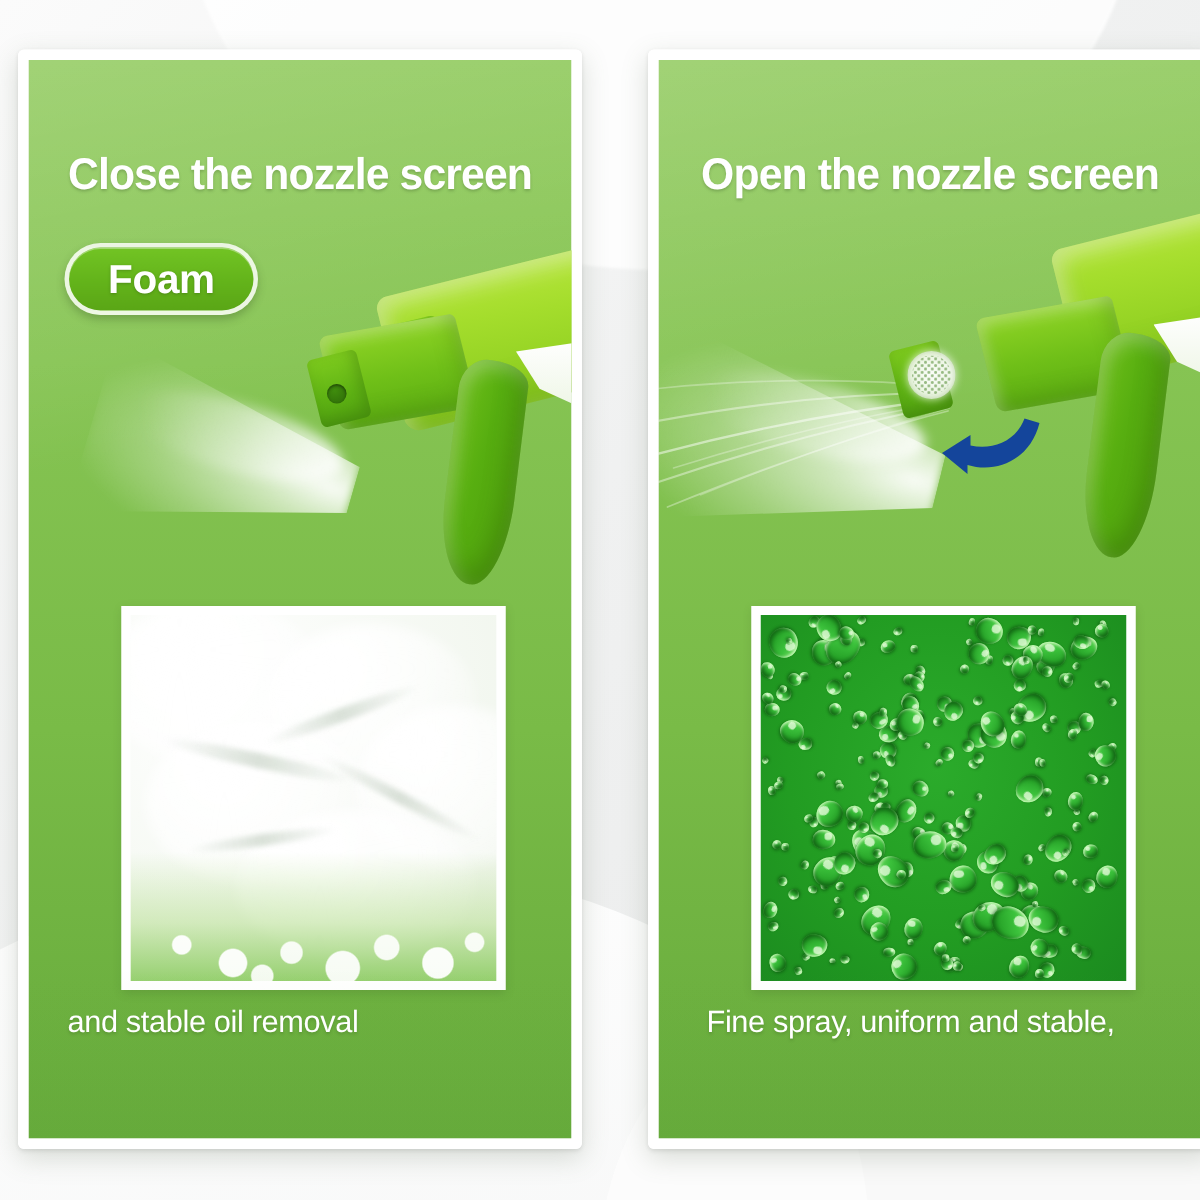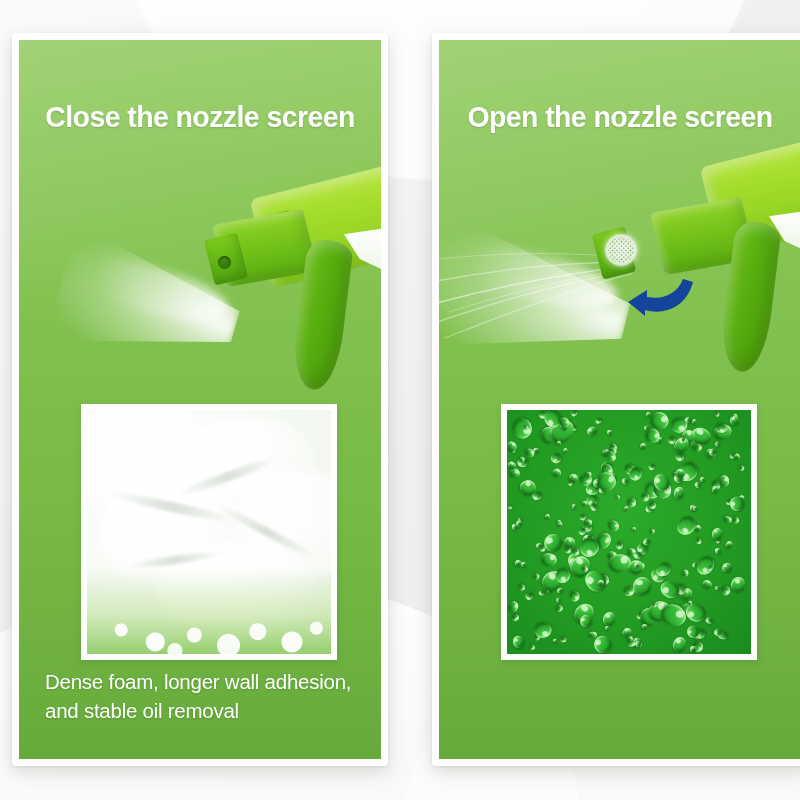--- a/index.html
+++ b/index.html
@@ -318,20 +318,23 @@
 
   <div class="bg-swoosh-a"></div>
   <div class="bg-swoosh-b"></div>
   <div class="bg-swoosh-c"></div>
 
   <div class="panel left">
     <div class="panel-sheen"></div>
 
     <div class="headline">Close the nozzle screen</div>
 
+    <div class="pill">
+      <span>Foam</span>
+    </div>
 
     <div class="sprayer" style="left:0;top:0;width:376px;height:360px;">
 
       <div class="mist-cone" style="left:40px; top:196px; width:180px; height:132px; transform:rotate(16deg);"></div>
       <div class="mist-core" style="left:62px; top:228px; width:150px; height:46px; transform:rotate(16deg);"></div>
 
       <div class="body" style="left:238px; top:128px;"></div>
       <div class="collar" style="left:218px; top:176px;"></div>
       <div class="neck" style="left:200px; top:176px;"></div>
       <div class="nozzle-tip" style="left:190px; top:196px;"></div>
@@ -351,21 +354,20 @@
           <div class="crease" style="left:20px;  top:92px;  width:130px; height:10px; transform:rotate(12deg);"></div>
           <div class="crease" style="left:86px;  top:62px;  width:110px; height:9px;  transform:rotate(-20deg);"></div>
           <div class="crease" style="left:120px; top:118px; width:120px; height:8px;  transform:rotate(28deg);"></div>
           <div class="crease" style="left:38px;  top:146px; width:100px; height:8px;  transform:rotate(-8deg);"></div>
           <div class="bubbles"></div>
         </div>
       </div>
     </div>
 
     <div class="caption">
-      <span class="line">Dense foam, longer wall adhesion,</span>
       <span class="line">and stable oil removal</span>
     </div>
   </div>
 
   <div class="panel right">
     <div class="panel-sheen"></div>
 
     <div class="headline">Open the nozzle screen</div>
 
 
@@ -632,16 +634,17 @@
             <div class="drop" style="width: 17.5px; height: 18.4px; left: 90.6px; top: 62.2px; transform: rotate(104deg);"></div>
             <div class="drop" style="width: 8.3px; height: 7.5px; left: 45.5px; top: 58.7px; transform: rotate(64deg);"></div>
             <div class="drop" style="width: 16px; height: 13.3px; left: 89.1px; top: 123.9px; transform: rotate(122deg);"></div>
             <div class="drop" style="width: 17.5px; height: 19.3px; left: 74.2px; top: 128px; transform: rotate(215deg);"></div>
             <div class="drop" style="width: 5.6px; height: 5.2px; left: 78.5px; top: 62.2px; transform: rotate(102deg);"></div>
           </div>
       </div>
     </div>
 
     <div class="caption">
+      <span class="line">Fine spray, uniform and stable,</span>
     </div>
   </div>
 
 </div>
 
 </body></html>

